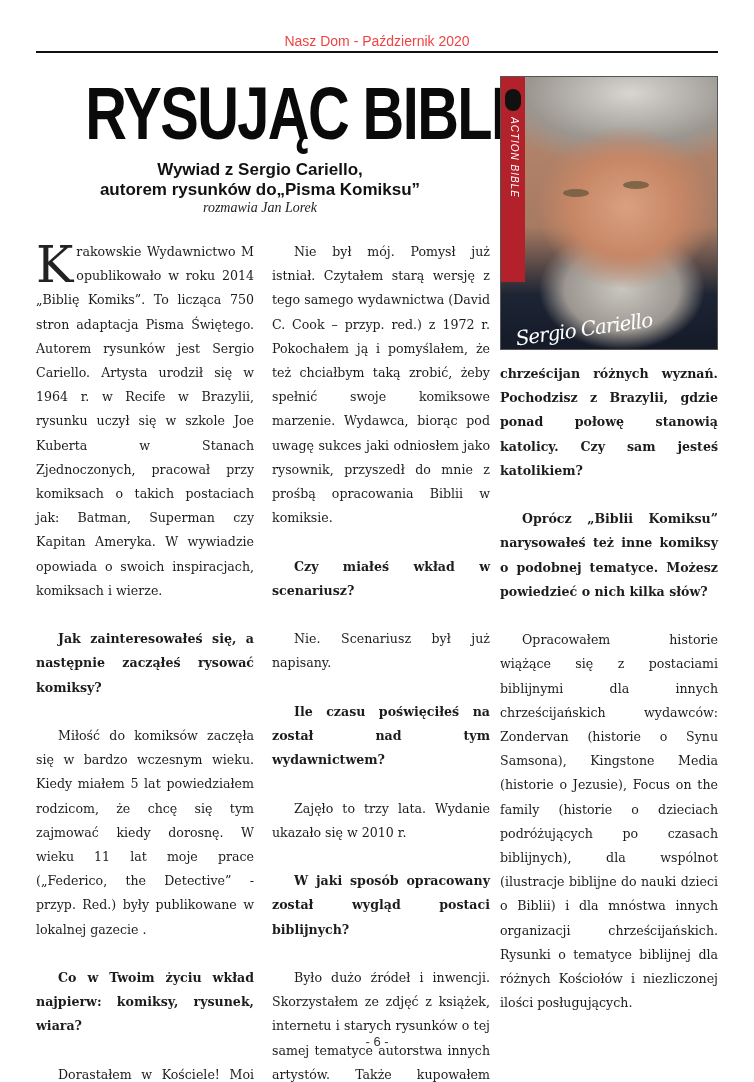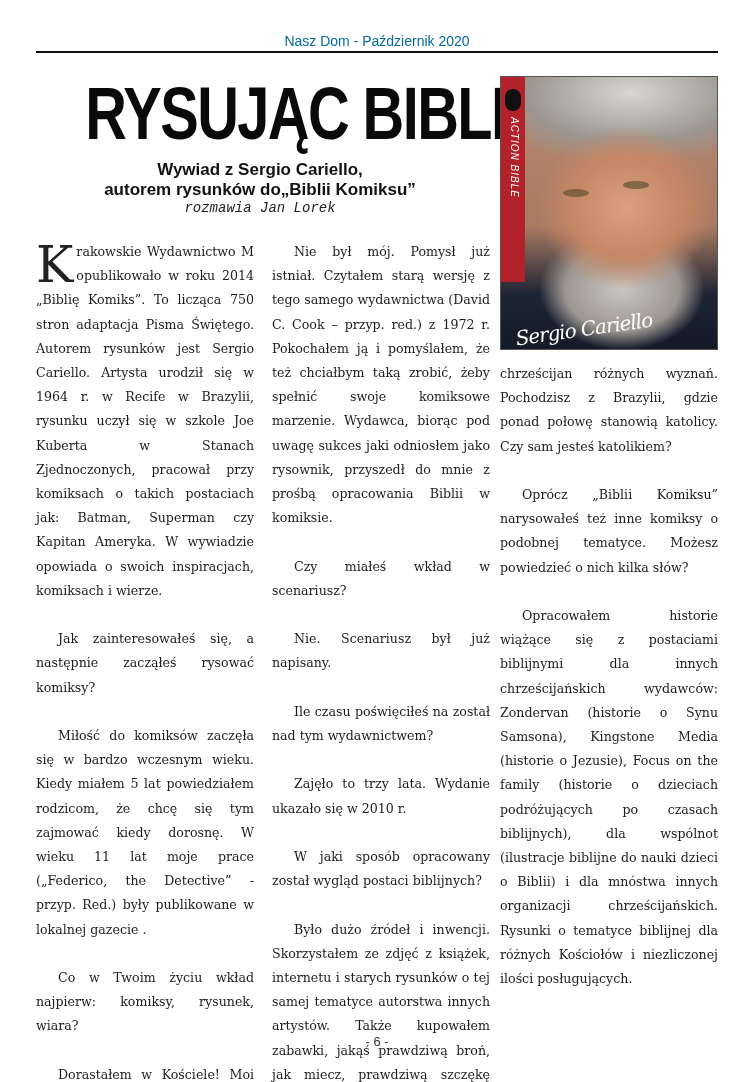--- a/index.html
+++ b/index.html
@@ -1,40 +1,40 @@
 <!DOCTYPE html>
 <html><head>
 <meta charset="utf-8">
 <style>
   html, body { margin: 0; padding: 0; background: #ffffff; }
   body { width: 754px; height: 1082px; position: relative; overflow: hidden; color: #1a1a1a; }
   .page { position: absolute; left: 0; top: 0; width: 754px; height: 1082px; }
 
   .running-head {
     position: absolute; left: 36px; width: 682px; top: 33px; text-align: center;
-    font-family: "Liberation Sans", sans-serif; font-size: 14px; color: #0369a1;
+    font-family: "Liberation Sans", sans-serif; font-size: 14px; color: #ef4444;
   }
   .head-rule {
     position: absolute; left: 36px; width: 682px; top: 51px; height: 2px; background: #111;
   }
 
   .title {
     position: absolute; left: 36px; width: 448px; top: 74px; text-align: center;
     font-family: "Liberation Sans", sans-serif; font-weight: 700;
     font-size: 74px; line-height: 80px; letter-spacing: -2px;
     transform: scaleX(0.78); transform-origin: center top; color: #0a0a0a;
     white-space: nowrap;
   }
   .subtitle {
     position: absolute; left: 36px; width: 448px; top: 160px; text-align: center;
     font-family: "Liberation Sans", sans-serif; font-weight: 700; font-size: 17px; line-height: 20px; color: #111;
   }
   .byline {
     position: absolute; left: 36px; width: 448px; top: 200px; text-align: center;
-    font-family: Liberation Mono, monospace; font-style: italic; font-size: 14px; color: #222;
+    font-family: Liberation Serif, serif; font-style: italic; font-size: 14px; color: #222;
   }
 
   .photo {
     position: absolute; left: 500px; top: 76px; width: 218px; height: 274px; overflow: hidden;
     border: 1px solid #555; box-sizing: border-box;
     background:
       radial-gradient(ellipse 55% 40% at 58% 48%, #d9a080 0%, #c78766 45%, rgba(160,100,80,0) 75%),
       radial-gradient(ellipse 48% 28% at 56% 78%, #c9c6c0 0%, #9c9690 55%, rgba(40,45,60,0) 80%),
       radial-gradient(ellipse 80% 30% at 60% 6%, #d8d6d2 0%, #9b9690 60%, rgba(100,90,80,0) 90%),
       linear-gradient(180deg, #b88a70 0%, #a77a62 55%, #1d2433 80%, #141a28 100%);
@@ -55,21 +55,21 @@
   .photo .signature {
     position: absolute; left: 14px; top: 240px; font-family: "DejaVu Serif", serif; font-style: italic;
     font-size: 20px; color: #fff; transform: rotate(-8deg); letter-spacing: -1px;
   }
 
   .col {
     position: absolute; font-family: "DejaVu Serif", serif; font-size: 12.6px; line-height: 24.2px;
     color: #1c1c1c; text-align: justify; hyphens: manual;
   }
   .col p { margin: 0 0 24.2px 0; text-indent: 22px; }
-  .col p.q { font-weight: 400; }
+  .col p.q { font-weight: 700; }
   .col p.noindent { text-indent: 0; }
   .col1 { left: 36px; top: 240px; width: 218px; }
   .col2 { left: 272px; top: 240px; width: 218px; }
   .col3 { left: 500px; top: 362px; width: 218px; }
 
   .dropcap {
     float: left; font-family: "DejaVu Serif", serif; font-size: 50px; line-height: 42px;
     margin: 4px 3px 0 0; color: #222;
   }
 
@@ -83,21 +83,21 @@
 
 <div class="page">
 
   <div class="running-head">Nasz Dom - Październik 2020</div>
   <div class="head-rule"></div>
 
   <h1 class="title" style="margin:0;">RYSUJĄC BIBLIĘ</h1>
 
   <div class="subtitle">
     <div>Wywiad z Sergio Cariello,</div>
-    <div>autorem rysunków do„Biblii Komiksu”</div>
+    <div>autorem rysunków do„Pisma Komiksu”</div>
   </div>
   <div class="byline">rozmawia Jan Lorek</div>
 
   <div class="photo" title="Portrait of Sergio Cariello with Action Bible book spine">
     <div class="spine">
       <div class="spine-badge"></div>
       <div class="spine-text">ACTION BIBLE</div>
     </div>
     <div class="eye-l"></div>
     <div class="eye-r"></div>

